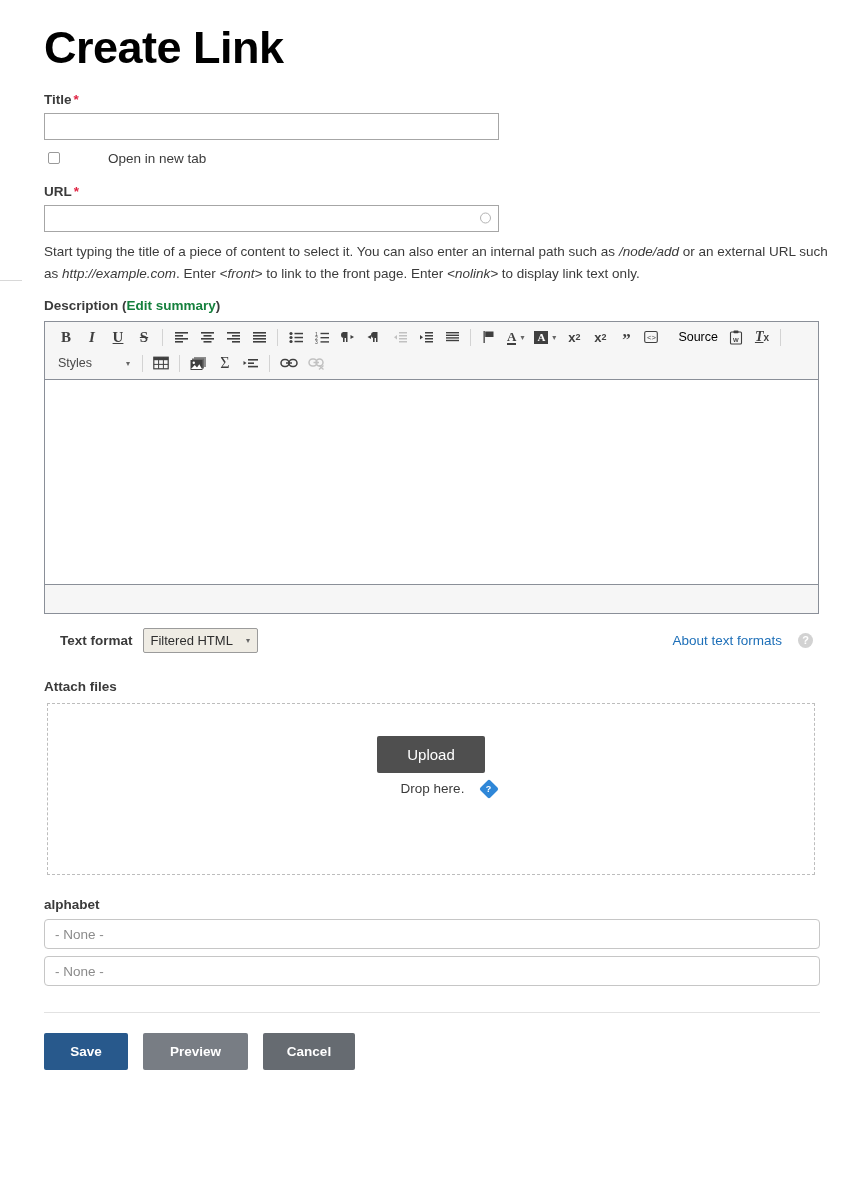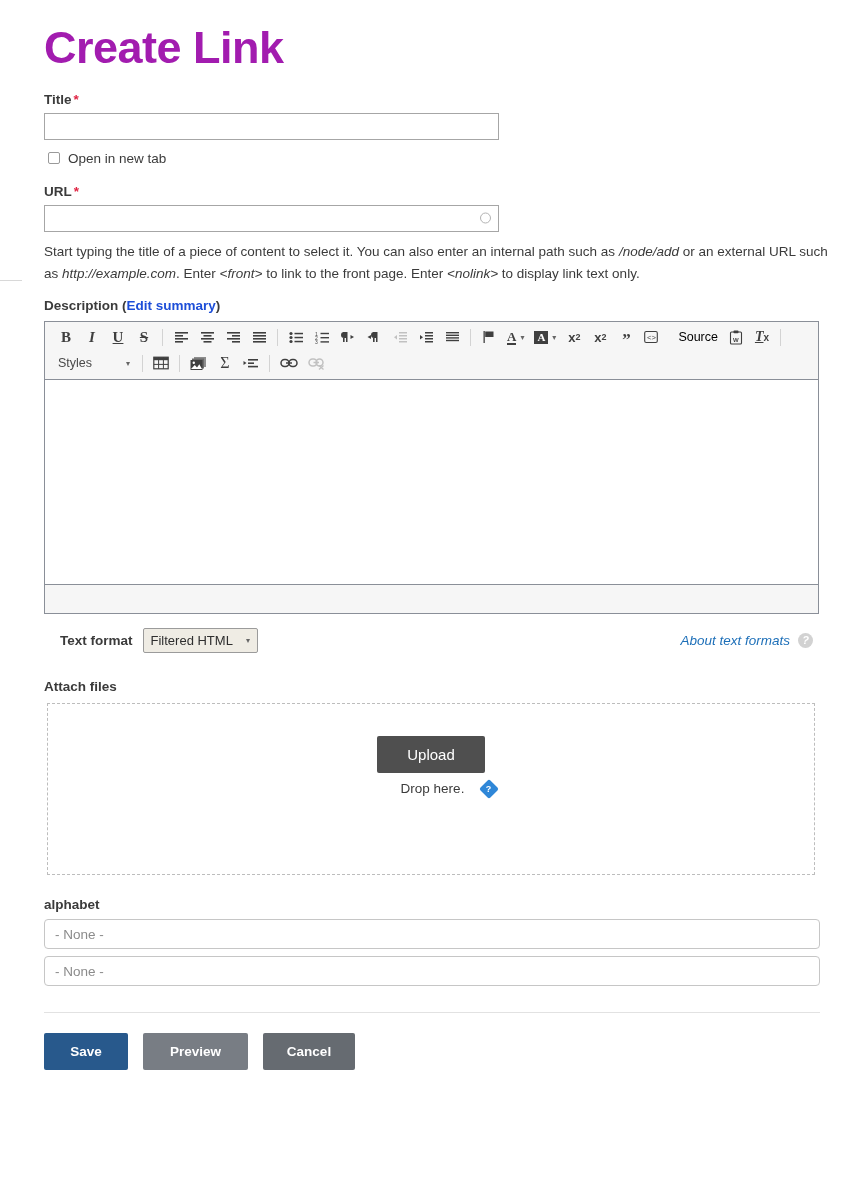--- a/index.html
+++ b/index.html
@@ -14,21 +14,21 @@
     position: relative;
     overflow: hidden;
   }
 
   .page { padding: 0 18px 0 44px; position: relative; }
 
   
   .page-title {
     font-size: 45px;
     font-weight: bold;
-    color: #a21caf;
+    color: #000000;
     letter-spacing: -0.5px;
     margin: 12px 0 0 0;
     line-height: 1.15;
     padding-top: 10px;
   }
 
   
   .field { margin-top: 18px; }
   .flabel {
     font-weight: bold;
@@ -56,21 +56,21 @@
   .throbber {
     position: absolute;
     right: 8px;
     top: 50%;
     transform: translateY(-50%);
     width: 11px; height: 11px;
     border: 1.5px solid #b3b3b3;
     border-radius: 50%;
   }
 
-  .checkline { display: flex; align-items: center; margin-top: 11px; }
+  .checkline { display: flex; align-items: center; margin-top: 11px; gap: 40px; }
   .checkline .cbox {
     width: 12px; height: 12px;
     border: 1px solid #9a9a9a;
     background: #fff;
     margin: 0 8px 0 4px;
     display: inline-block;
     border-radius: 2px;
   }
   .checkline .cbox.checked {
     background: #1a73e8;
@@ -98,21 +98,21 @@
   }
   .helptext i { font-style: italic; }
 
   
   .desc-label {
     margin-top: 14px;
     font-weight: bold;
     font-size: 13.5px;
     color: #3b3b3b;
   }
-  .desc-label a { color: #1d4ed8; text-decoration: none; font-weight: bold; }
+  .desc-label a { color: #15803d; text-decoration: none; font-weight: bold; }
 
   
   .ck-wrap {
     margin-top: 8px;
     width: 775px;
     border: 1px solid #8a8f98;
     background: #fff;
   }
   .ck-toolbar {
     background: #f6f6f6;
@@ -202,22 +202,21 @@
     color: #2e2e2e;
     display: inline-flex;
     align-items: center;
     gap: 13px;
     cursor: pointer;
   }
   .format-right {
     margin-left: auto;
     display: flex;
     align-items: center;
-    gap: 8px;
-    font-style: italic;
+    gap: 16px;
   }
   .format-right a { color: #1d6fb8; text-decoration: none; font-size: 13.5px; }
   .qmark {
     width: 15px; height: 15px;
     border-radius: 50%;
     background: #d2d2d2;
     color: #fff;
     font-size: 11px;
     font-weight: bold;
     display: inline-flex;

